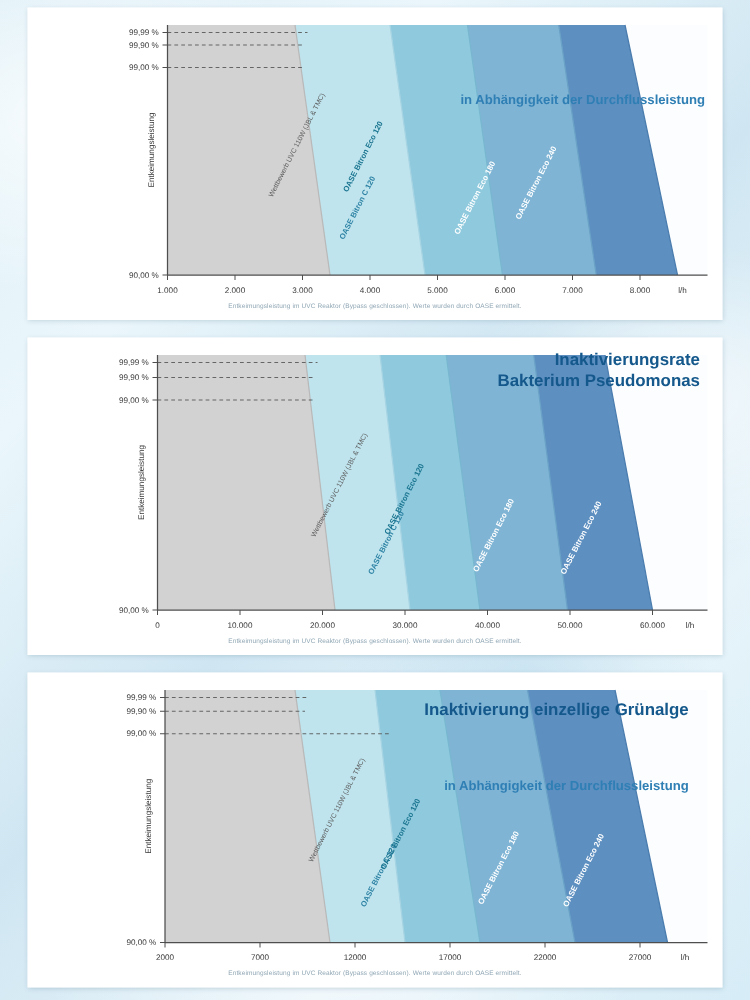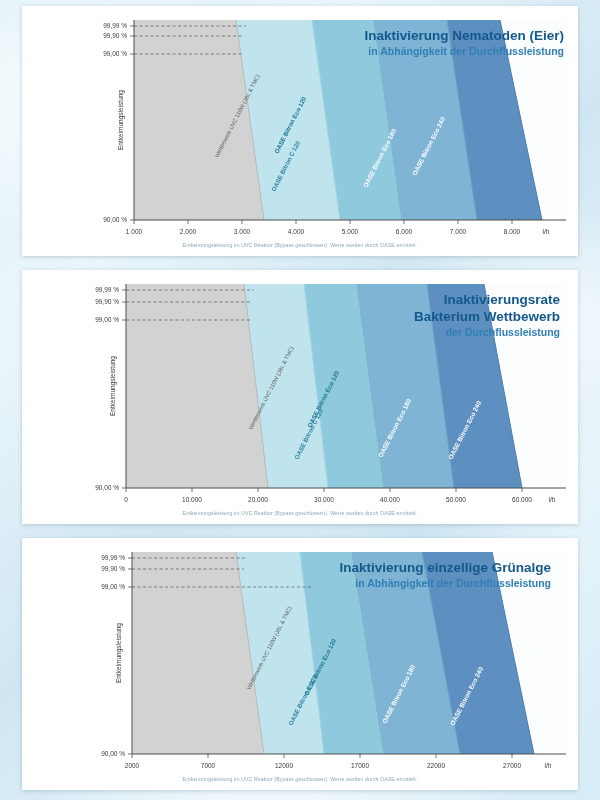--- a/index.html
+++ b/index.html
@@ -58,20 +58,21 @@
     font-size: 13.5px;
     font-weight: bold;
     color: #14588c;
     display: block;
   }
   .title-sub {
     font-size: 10.5px;
     font-weight: bold;
     color: #2f7fb5;
     display: block;
+    margin-top: 46px;
   }
 </style>
 </head>
 <body>
 
 <div class="bg-swirl"></div>
 
 <div class="panel" id="panel-1">
   <svg class="chart-svg" viewBox="0 0 556 250" width="556" height="250">
     <defs>
@@ -143,21 +144,20 @@
     <text x="101" y="114" font-size="6.5" fill="#3a3a3a" text-anchor="middle" transform="rotate(-90 101 114)">Entkeimungsleistung</text>
 
     <text x="196" y="152" font-size="5.6" fill="#5c5c5c" transform="rotate(-63 196 152)">Wettbewerb UVC 110W (JBL &amp; TMC)</text>
     <text x="253" y="186" font-size="6.2" fill="#2d82a4" font-weight="bold" transform="rotate(-63 253 186)">OASE Bitron C 120</text>
     <text x="256" y="148" font-size="6.2" fill="#19748f" font-weight="bold" transform="rotate(-63 256 148)">OASE Bitron Eco 120</text>
     <text x="345" y="182" font-size="6.4" fill="#ffffff" font-weight="bold" transform="rotate(-63 345 182)">OASE Bitron Eco 180</text>
     <text x="394" y="170" font-size="6.4" fill="#ffffff" font-weight="bold" transform="rotate(-63 394 170)">OASE Bitron Eco 240</text>
   </svg>
 
   <div class="title-block" style="top:22px; right:14px; width:300px;">
-    <span class="title-main">Inaktivierung Nematoden (Eier)</span>
     <span class="title-sub">in Abhängigkeit der Durchflussleistung</span>
   </div>
 
   <div class="footnote" style="top:236px;">Entkeimungsleistung im UVC Reaktor (Bypass geschlossen). Werte wurden durch OASE ermittelt.</div>
 </div>
 
 <div class="panel" id="panel-2">
   <svg class="chart-svg" viewBox="0 0 556 254" width="556" height="254">
     <rect x="0" y="0" width="556" height="254" fill="#ffffff"></rect>
     <rect x="104" y="14" width="440" height="204" fill="#fbfdfe"></rect>
@@ -216,24 +216,23 @@
 
     <text x="93" y="116" font-size="6.5" fill="#3a3a3a" text-anchor="middle" transform="rotate(-90 93 116)">Entkeimungsleistung</text>
 
     <text x="230" y="160" font-size="5.6" fill="#5c5c5c" transform="rotate(-63 230 160)">Wettbewerb UVC 110W (JBL &amp; TMC)</text>
     <text x="276" y="190" font-size="6.2" fill="#2d82a4" font-weight="bold" transform="rotate(-63 276 190)">OASE Bitron C 120</text>
     <text x="289" y="158" font-size="6.2" fill="#19748f" font-weight="bold" transform="rotate(-63 289 158)">OASE Bitron Eco 120</text>
     <text x="360" y="188" font-size="6.4" fill="#ffffff" font-weight="bold" transform="rotate(-63 360 188)">OASE Bitron Eco 180</text>
     <text x="430" y="190" font-size="6.4" fill="#ffffff" font-weight="bold" transform="rotate(-63 430 190)">OASE Bitron Eco 240</text>
   </svg>
 
-  <div class="title-block" style="top:22px; right:18px; width:260px;">
+  <div class="title-block" style="top:10px; right:18px; width:260px;">
     <span class="title-main">Inaktivierungsrate</span>
-    <span class="title-main">Bakterium Wettbewerb</span>
-    <span class="title-sub">der Durchflussleistung</span>
+    <span class="title-main">Bakterium Pseudomonas</span>
   </div>
 
   <div class="footnote" style="top:240px;">Entkeimungsleistung im UVC Reaktor (Bypass geschlossen). Werte wurden durch OASE ermittelt.</div>
 </div>
 
 <div class="panel" id="panel-3">
   <svg class="chart-svg" viewBox="0 0 556 252" width="556" height="252">
     <rect x="0" y="0" width="556" height="252" fill="#ffffff"></rect>
     <rect x="110" y="14" width="434" height="202" fill="#fbfdfe"></rect>
 

